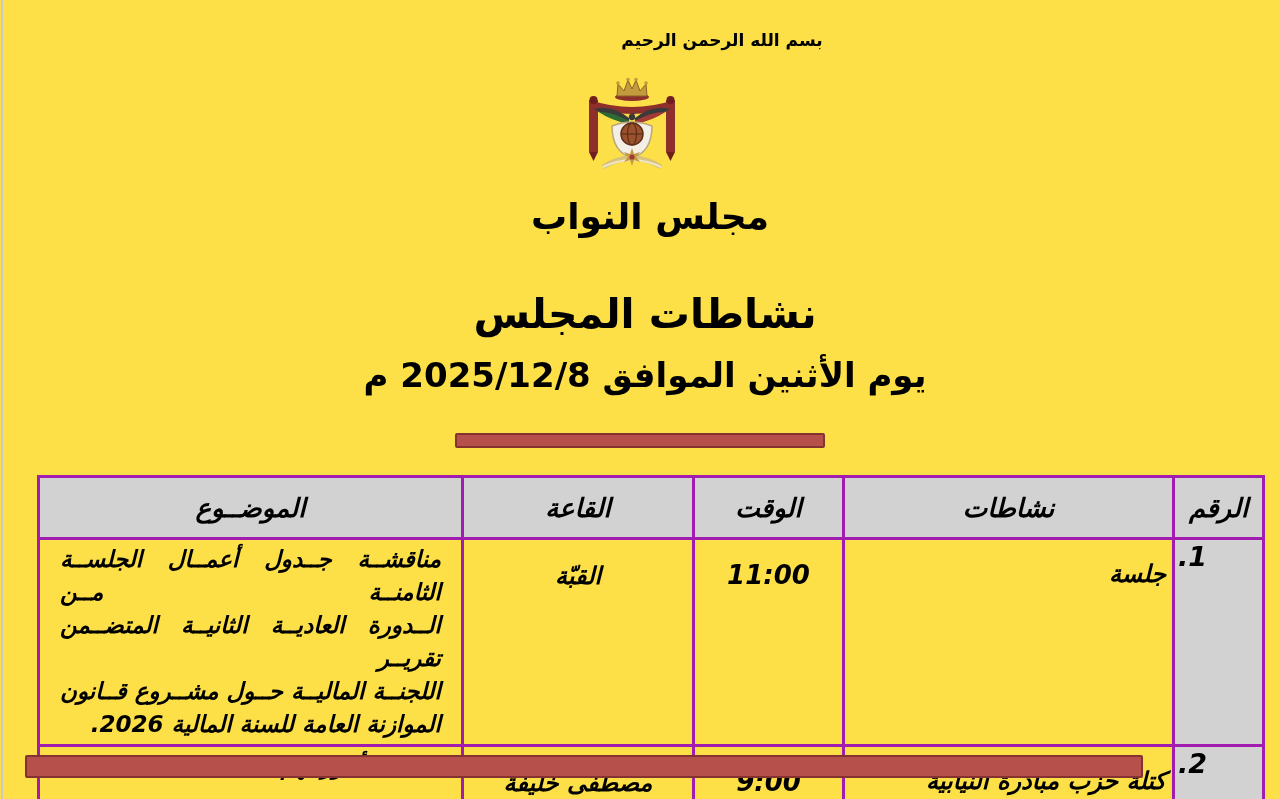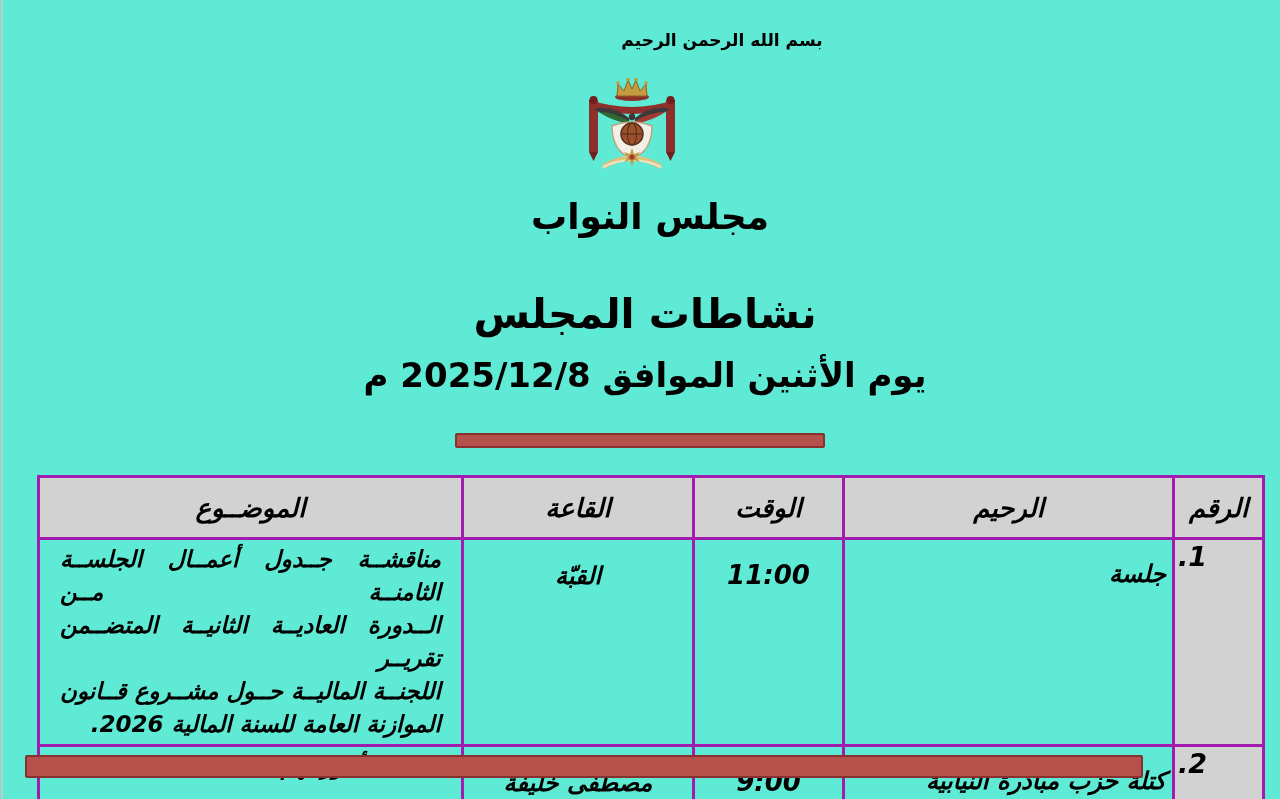--- a/index.html
+++ b/index.html
@@ -1,17 +1,17 @@
 <!DOCTYPE html>
 <html dir="rtl" lang="ar"><head>
 <meta charset="utf-8">
 <style>
   html,body{margin:0;padding:0;background:#ffffff;}
   .page{
-    position:relative;width:1280px;height:799px;background:#5eead4;
+    position:relative;width:1280px;height:799px;background:#fde047;
     overflow:hidden;font-family:"DejaVu Sans",sans-serif;color:#000;
   }
   .scan-edge{position:absolute;left:1px;top:0;width:2px;height:100%;background:#c9c9c9;}
   .bismillah{
     position:absolute;top:30px;left:577px;width:290px;text-align:center;
     font-size:17px;font-weight:bold;
   }
   .emblem{position:absolute;top:76px;left:577px;width:110px;height:100px;}
   .calligraphy{
     position:absolute;top:196px;left:510px;width:280px;text-align:center;
@@ -109,21 +109,21 @@
     <colgroup>
       <col style="width:90px">
       <col style="width:330px">
       <col style="width:150px">
       <col style="width:231px">
       <col style="width:424px">
     </colgroup>
     <thead>
       <tr class="hdr">
         <th>الرقم</th>
-        <th>الرحيم</th>
+        <th>نشاطات</th>
         <th>الوقت</th>
         <th>القاعة</th>
         <th>الموضــوع</th>
       </tr>
     </thead>
     <tbody>
       <tr class="r1">
         <td class="num">.1</td>
         <td class="center">جلسة</td>
         <td class="time">11:00</td>

